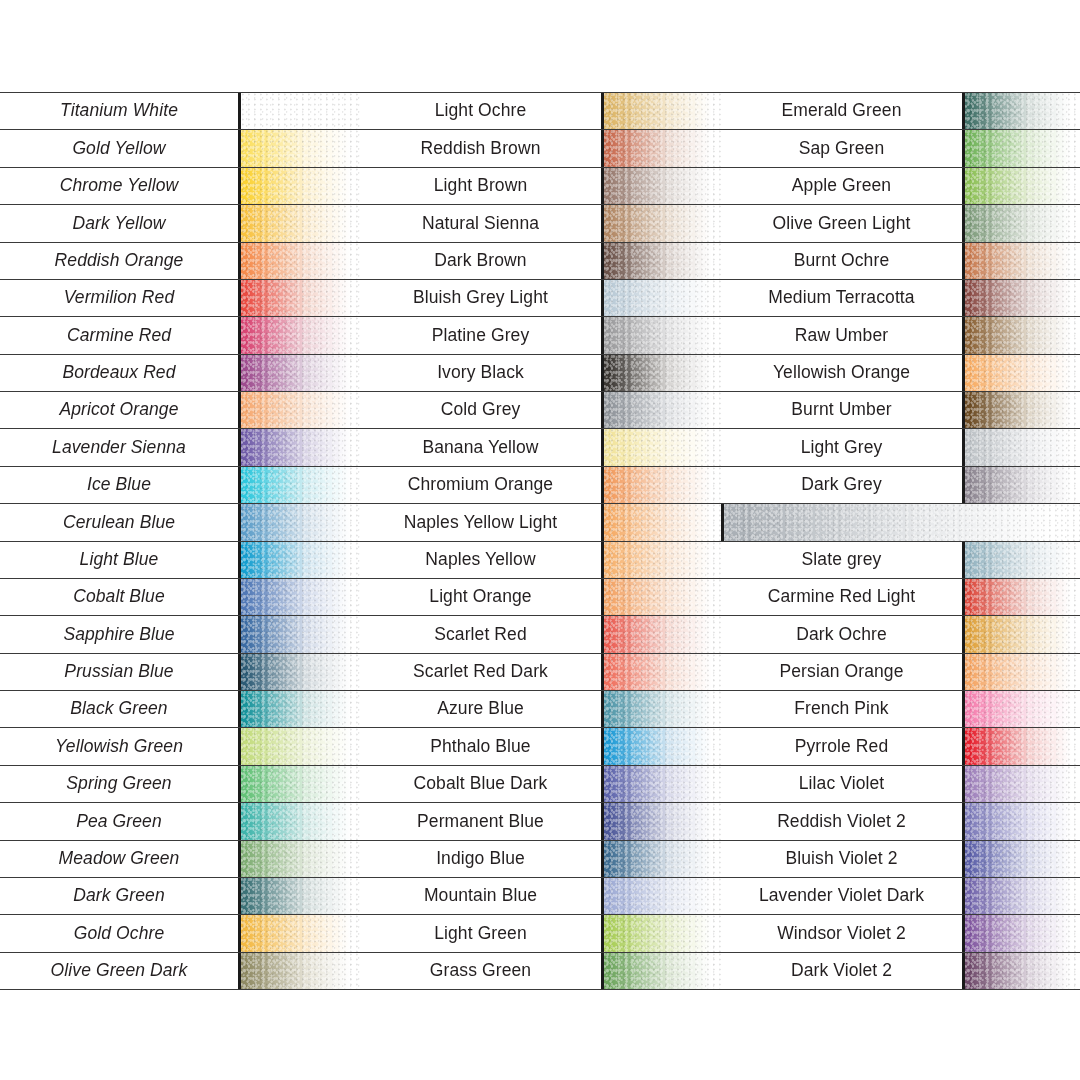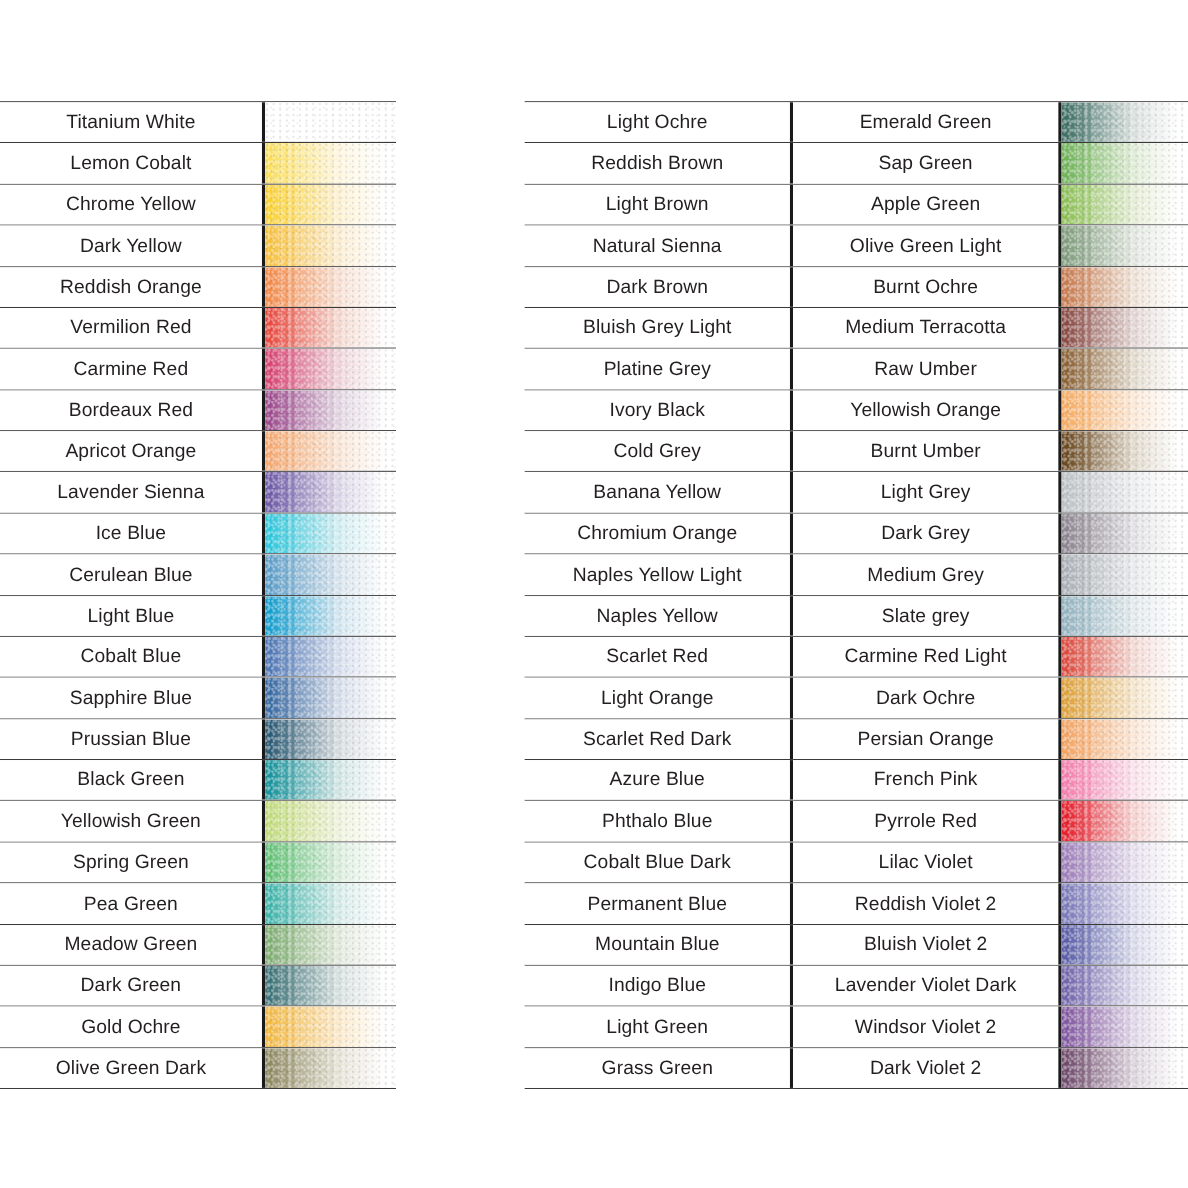--- a/index.html
+++ b/index.html
@@ -31,22 +31,22 @@
     display: flex;
     flex-direction: row;
   }
 
   .col-group {
     position: relative;
     height: 898px;
     display: flex;
     flex-direction: column;
   }
-  .col-group.g0 { width: 360px; }
-  .col-group.g1 { width: 361px; align-items: flex-end; }
+  .col-group.g0 { width: 360px; font-style: italic; }
+  .col-group.g1 { width: 361px; }
   .col-group.g2 { width: 359px; }
 
   .row {
     position: relative;
     display: flex;
     flex-direction: row;
     flex: 1 1 0;
     min-height: 0;
     box-sizing: border-box;
     border-top: 1.3px solid #3a3a3a;
@@ -126,21 +126,21 @@
       <div class="col-group g0">
         <div class="row">
           <div class="label-cell">Titanium White</div>
           <div class="swatch-cell">
             <div class="swatch-fill" style="background: linear-gradient(to right, rgb(255, 255, 255) 0%, rgb(255, 255, 255) 4%, rgb(255, 255, 255) 55%, rgb(255, 255, 255) 92%, rgb(255, 255, 255) 100%);"></div>
             <div class="swatch-grain"></div>
             <div class="swatch-grain2"></div>
           </div>
         </div>
         <div class="row">
-          <div class="label-cell">Lemon Cobalt</div>
+          <div class="label-cell">Gold Yellow</div>
           <div class="swatch-cell">
             <div class="swatch-fill" style="background: linear-gradient(to right, rgb(251, 223, 95) 0%, rgb(251, 223, 95) 4%, rgb(253, 245, 220) 55%, rgb(255, 255, 255) 92%, rgb(255, 255, 255) 100%);"></div>
             <div class="swatch-grain"></div>
             <div class="swatch-grain2"></div>
           </div>
         </div>
         <div class="row">
           <div class="label-cell">Chrome Yellow</div>
           <div class="swatch-cell">
             <div class="swatch-fill" style="background: linear-gradient(to right, rgb(251, 210, 52) 0%, rgb(251, 210, 52) 4%, rgb(252, 240, 207) 55%, rgb(255, 255, 255) 92%, rgb(255, 255, 255) 100%);"></div>
@@ -416,36 +416,36 @@
         </div>
         <div class="row">
           <div class="label-cell">Naples Yellow</div>
           <div class="swatch-cell">
             <div class="swatch-fill" style="background: linear-gradient(to right, rgb(246, 176, 106) 0%, rgb(246, 176, 106) 4%, rgb(250, 231, 214) 55%, rgb(255, 255, 255) 92%, rgb(255, 255, 255) 100%);"></div>
             <div class="swatch-grain"></div>
             <div class="swatch-grain2"></div>
           </div>
         </div>
         <div class="row">
+          <div class="label-cell">Light Orange</div>
+          <div class="swatch-cell">
+            <div class="swatch-fill" style="background: linear-gradient(to right, rgb(243, 162, 99) 0%, rgb(243, 162, 99) 4%, rgb(249, 227, 211) 55%, rgb(255, 255, 255) 92%, rgb(255, 255, 255) 100%);"></div>
+            <div class="swatch-grain"></div>
+            <div class="swatch-grain2"></div>
+          </div>
+        </div>
+        <div class="row">
           <div class="label-cell">Scarlet Red</div>
           <div class="swatch-cell">
             <div class="swatch-fill" style="background: linear-gradient(to right, rgb(234, 92, 81) 0%, rgb(234, 92, 81) 4%, rgb(245, 217, 210) 55%, rgb(255, 255, 255) 92%, rgb(255, 255, 255) 100%);"></div>
             <div class="swatch-grain"></div>
             <div class="swatch-grain2"></div>
           </div>
         </div>
         <div class="row">
-          <div class="label-cell">Light Orange</div>
-          <div class="swatch-cell">
-            <div class="swatch-fill" style="background: linear-gradient(to right, rgb(243, 162, 99) 0%, rgb(243, 162, 99) 4%, rgb(249, 227, 211) 55%, rgb(255, 255, 255) 92%, rgb(255, 255, 255) 100%);"></div>
-            <div class="swatch-grain"></div>
-            <div class="swatch-grain2"></div>
-          </div>
-        </div>
-        <div class="row">
           <div class="label-cell">Scarlet Red Dark</div>
           <div class="swatch-cell">
             <div class="swatch-fill" style="background: linear-gradient(to right, rgb(239, 110, 92) 0%, rgb(239, 110, 92) 4%, rgb(247, 222, 212) 55%, rgb(255, 255, 255) 92%, rgb(255, 255, 255) 100%);"></div>
             <div class="swatch-grain"></div>
             <div class="swatch-grain2"></div>
           </div>
         </div>
         <div class="row">
           <div class="label-cell">Azure Blue</div>
           <div class="swatch-cell">
@@ -472,31 +472,31 @@
         </div>
         <div class="row">
           <div class="label-cell">Permanent Blue</div>
           <div class="swatch-cell">
             <div class="swatch-fill" style="background: linear-gradient(to right, rgb(74, 85, 152) 0%, rgb(74, 85, 152) 4%, rgb(213, 215, 229) 55%, rgb(255, 255, 255) 92%, rgb(255, 255, 255) 100%);"></div>
             <div class="swatch-grain"></div>
             <div class="swatch-grain2"></div>
           </div>
         </div>
         <div class="row">
+          <div class="label-cell">Indigo Blue</div>
+          <div class="swatch-cell">
+            <div class="swatch-fill" style="background: linear-gradient(to right, rgb(61, 108, 145) 0%, rgb(61, 108, 145) 4%, rgb(212, 221, 230) 55%, rgb(255, 255, 255) 92%, rgb(255, 255, 255) 100%);"></div>
+            <div class="swatch-grain"></div>
+            <div class="swatch-grain2"></div>
+          </div>
+        </div>
+        <div class="row">
           <div class="label-cell">Mountain Blue</div>
           <div class="swatch-cell">
             <div class="swatch-fill" style="background: linear-gradient(to right, rgb(157, 170, 212) 0%, rgb(157, 170, 212) 4%, rgb(228, 232, 242) 55%, rgb(255, 255, 255) 92%, rgb(255, 255, 255) 100%);"></div>
-            <div class="swatch-grain"></div>
-            <div class="swatch-grain2"></div>
-          </div>
-        </div>
-        <div class="row">
-          <div class="label-cell">Indigo Blue</div>
-          <div class="swatch-cell">
-            <div class="swatch-fill" style="background: linear-gradient(to right, rgb(61, 108, 145) 0%, rgb(61, 108, 145) 4%, rgb(212, 221, 230) 55%, rgb(255, 255, 255) 92%, rgb(255, 255, 255) 100%);"></div>
             <div class="swatch-grain"></div>
             <div class="swatch-grain2"></div>
           </div>
         </div>
         <div class="row">
           <div class="label-cell">Light Green</div>
           <div class="swatch-cell">
             <div class="swatch-fill" style="background: linear-gradient(to right, rgb(167, 205, 84) 0%, rgb(167, 205, 84) 4%, rgb(231, 238, 205) 55%, rgb(255, 255, 255) 92%, rgb(255, 255, 255) 100%);"></div>
             <div class="swatch-grain"></div>
             <div class="swatch-grain2"></div>
@@ -594,21 +594,20 @@
         </div>
         <div class="row">
           <div class="label-cell">Dark Grey</div>
           <div class="swatch-cell">
             <div class="swatch-fill" style="background: linear-gradient(to right, rgb(140, 133, 144) 0%, rgb(140, 133, 144) 4%, rgb(223, 221, 225) 55%, rgb(255, 255, 255) 92%, rgb(255, 255, 255) 100%);"></div>
             <div class="swatch-grain"></div>
             <div class="swatch-grain2"></div>
           </div>
         </div>
         <div class="row">
-          <div class="label-cell">Medium Grey</div>
           <div class="swatch-cell">
             <div class="swatch-fill" style="background: linear-gradient(to right, rgb(170, 176, 182) 0%, rgb(170, 176, 182) 4%, rgb(230, 232, 234) 55%, rgb(255, 255, 255) 92%, rgb(255, 255, 255) 100%);"></div>
             <div class="swatch-grain"></div>
             <div class="swatch-grain2"></div>
           </div>
         </div>
         <div class="row">
           <div class="label-cell">Slate grey</div>
           <div class="swatch-cell">
             <div class="swatch-fill" style="background: linear-gradient(to right, rgb(147, 179, 192) 0%, rgb(147, 179, 192) 4%, rgb(224, 232, 236) 55%, rgb(255, 255, 255) 92%, rgb(255, 255, 255) 100%);"></div>

